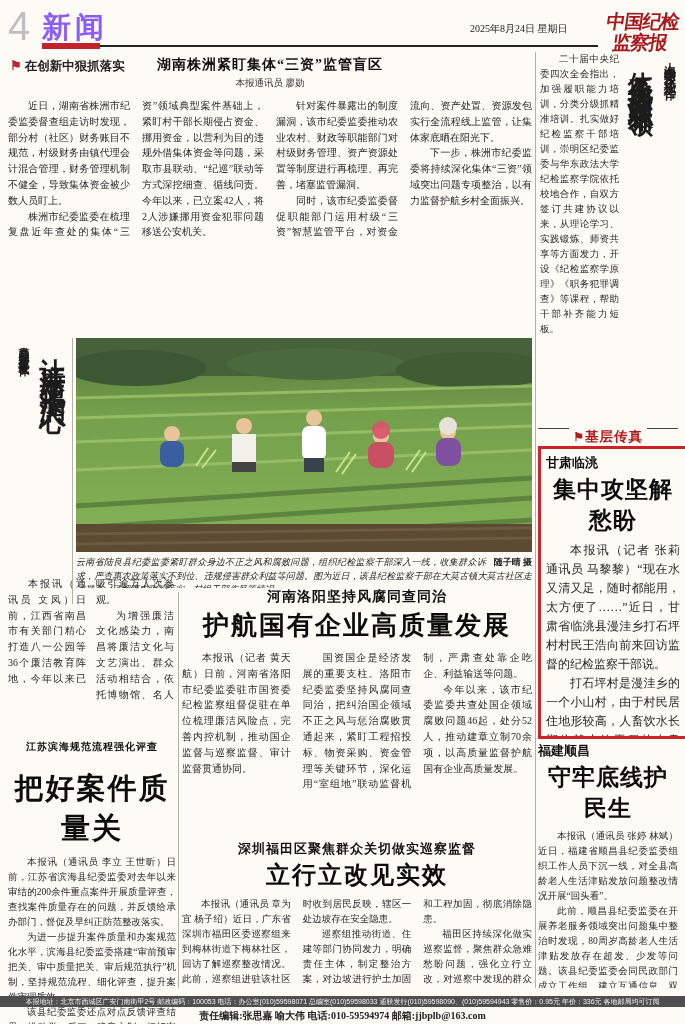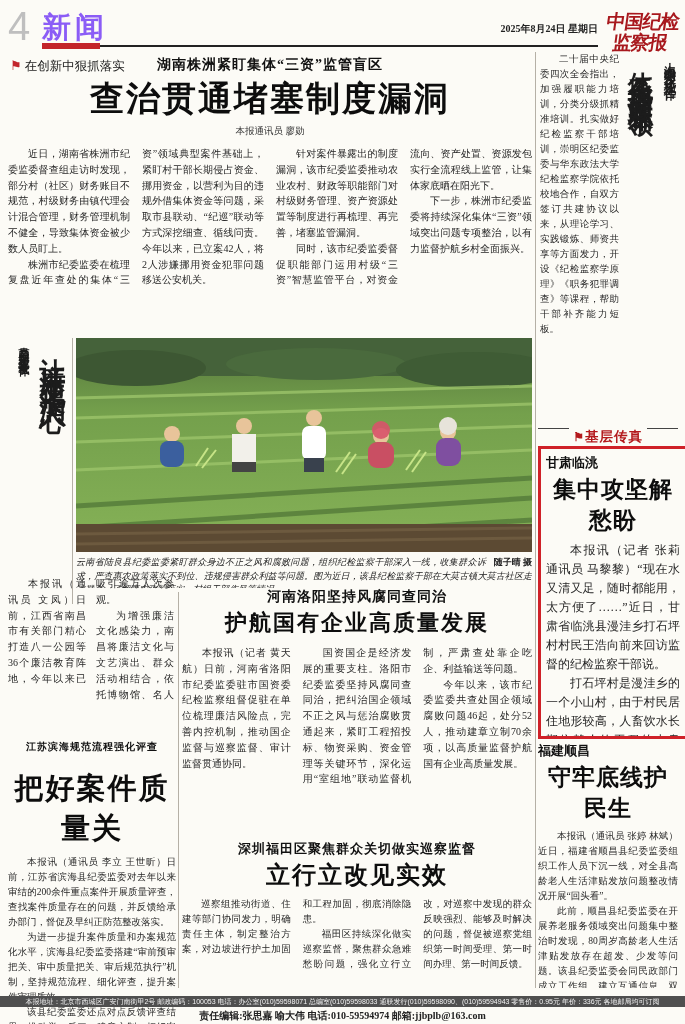--- a/index.html
+++ b/index.html
@@ -7,32 +7,32 @@
   #paper{
     position:relative; width:685px; height:1024px; margin:0 auto;
     background:#fcfbf6; overflow:hidden; color:#1c1c1c;
     font-family:"Liberation Serif","DejaVu Serif",serif;
   }
   
   .pagenum{position:absolute;left:8px;top:4px;font-size:40px;color:#bfbfbf;font-family:"Liberation Sans",sans-serif;}
   .section-title{position:absolute;left:42px;top:8px;font-size:29px;font-weight:bold;letter-spacing:4px;color:#8b5cf6;}
   .header-rule{position:absolute;left:42px;top:45px;width:556px;height:2px;background:#222;}
   .header-rule-red{position:absolute;left:42px;top:43px;width:58px;height:6px;background:#c3242b;}
-  .pub-date{position:absolute;left:470px;top:22px;width:128px;text-align:right;font-size:10px;font-weight:bold;color:#222;}
+  .pub-date{position:absolute;left:470px;top:22px;width:128px;text-align:left;font-size:10px;font-weight:normal;color:#222;}
   .masthead{position:absolute;left:601px;top:12px;width:80px;font-size:19px;line-height:1.1;font-weight:900;color:#a8181d;transform:skewX(-8deg);letter-spacing:-1px;text-align:center;}
   
   .kicker{font-size:14px;font-weight:bold;text-align:center;letter-spacing:1px;color:#111;}
   .headline{font-weight:bold;text-align:center;color:#0d0d0d;letter-spacing:2px;}
   .byline{font-size:9.5px;text-align:center;color:#333;margin-top:3px;}
   .bodytext{font-size:10px;line-height:1.58;text-align:justify;color:#262626;overflow:hidden;}
   .bodytext p{margin:0;text-indent:2em;}
   .vrule{position:absolute;width:1px;background:#b5b0a6;}
   
   .main-story{position:absolute;left:8px;top:52px;width:524px;height:284px;}
-  .badge{position:absolute;left:2px;top:6px;font-size:12.5px;font-weight:normal;color:#222;}
+  .badge{position:absolute;left:2px;top:6px;font-size:12.5px;font-weight:bold;color:#222;}
   .badge .flag{color:#c3242b;font-size:13px;}
   .main-story .kicker{margin-top:4px;}
   .main-story .headline{font-size:34px;margin-top:2px;}
   .main-cols{margin-top:8px;height:188px;column-count:4;column-gap:12px;}
   
   .right-story{position:absolute;left:540px;top:52px;width:138px;height:376px;overflow:hidden;}
   .vh-wrap{float:right;writing-mode:vertical-rl;height:300px;margin-left:5px;margin-bottom:4px;}
   .vh-kicker{font-size:12px;font-weight:bold;letter-spacing:3px;padding-left:4px;}
   .vh-main{font-size:25px;font-weight:bold;letter-spacing:4px;}
   .right-story .bodytext{font-size:9.5px;}
@@ -40,21 +40,21 @@
   .left-story-head{position:absolute;left:8px;top:338px;width:62px;height:266px;writing-mode:vertical-rl;}
   .ls-main{font-size:26px;font-weight:bold;letter-spacing:6px;}
   .ls-kicker{font-size:11px;font-weight:bold;letter-spacing:2px;padding-right:4px;}
   .left-story-body{position:absolute;left:8px;top:576px;width:166px;height:128px;column-count:2;column-gap:10px;font-size:10px;}
   
   .photo{position:absolute;left:76px;top:338px;width:456px;height:214px;background:#6f9c49;}
   .caption{position:absolute;left:76px;top:556px;width:456px;height:32px;font-size:9px;font-style:italic;line-height:1.5;text-align:justify;color:#222;overflow:hidden;}
   .caption .credit{float:right;font-style:normal;font-weight:bold;margin-left:8px;}
   
   .luoyang{position:absolute;left:182px;top:588px;width:350px;height:250px;}
-  .luoyang .headline{font-size:22px;margin-top:2px;}
+  .luoyang .headline{font-size:26px;margin-top:2px;}
   .luoyang-cols{margin-top:7px;height:182px;column-count:3;column-gap:12px;}
   
   .binhai{position:absolute;left:8px;top:740px;width:168px;height:248px;}
   .binhai .kicker{font-size:10px;}
   .binhai .headline{font-size:29px;margin-top:15px;}
   .binhai .bodytext{margin-top:6px;height:190px;font-size:9.5px;}
   
   .futian{position:absolute;left:182px;top:840px;width:350px;height:148px;}
   .futian .kicker{font-size:13px;}
   .futian .headline{font-size:24px;margin-top:1px;}
@@ -83,21 +83,20 @@
   <div class="pagenum">4</div>
   <div class="section-title">新闻</div>
   <div class="header-rule"></div>
   <div class="header-rule-red"></div>
   <div class="pub-date">2025年8月24日  星期日</div>
   <div class="masthead">中国纪检监察报</div>
 
   <div class="main-story">
     <div class="badge"><span class="flag">⚑</span> <span>在创新中狠抓落实</span></div>
     <div class="kicker">湖南株洲紧盯集体“三资”监管盲区</div>
-    <div class="headline">查治贯通堵塞制度漏洞</div>
     <div class="byline">本报通讯员 廖勋</div>
     <div class="main-cols bodytext">
       <p>近日，湖南省株洲市纪委监委督查组走访时发现，部分村（社区）财务账目不规范，村级财务由镇代理会计混合管理，财务管理机制不健全，导致集体资金被少数人员盯上。</p>
       <p>株洲市纪委监委在梳理复盘近年查处的集体“三资”领域典型案件基础上，紧盯村干部长期侵占资金、挪用资金，以营利为目的违规外借集体资金等问题，采取市县联动、“纪巡”联动等方式深挖细查、循线问责。今年以来，已立案42人，将2人涉嫌挪用资金犯罪问题移送公安机关。</p>
       <p>针对案件暴露出的制度漏洞，该市纪委监委推动农业农村、财政等职能部门对村级财务管理、资产资源处置等制度进行再梳理、再完善，堵塞监管漏洞。</p>
       <p>同时，该市纪委监委督促职能部门运用村级“三资”智慧监管平台，对资金流向、资产处置、资源发包实行全流程线上监管，让集体家底晒在阳光下。</p>
       <p>下一步，株洲市纪委监委将持续深化集体“三资”领域突出问题专项整治，以有力监督护航乡村全面振兴。</p>
     </div>
   </div>
 
@@ -205,20 +204,21 @@
       <p>本报讯（通讯员 李立 王世昕）日前，江苏省滨海县纪委监委对去年以来审结的200余件重点案件开展质量评查，查找案件质量存在的问题，并反馈给承办部门，督促及早纠正防范整改落实。</p>
       <p>为进一步提升案件质量和办案规范化水平，滨海县纪委监委搭建“审前预审把关、审中质量把关、审后规范执行”机制，坚持规范流程、细化评查，提升案件审理质效。</p>
       <p>该县纪委监委还点对点反馈评查结果，推动举一反三、建章立制，把好案件质量关。</p>
     </div>
   </div>
 
   <div class="futian">
     <div class="kicker">深圳福田区聚焦群众关切做实巡察监督</div>
     <div class="headline">立行立改见实效</div>
     <div class="futian-cols bodytext">
+      <p>本报讯（通讯员 章为宜 杨子绍）近日，广东省深圳市福田区委巡察组来到梅林街道下梅林社区，回访了解巡察整改情况。此前，巡察组进驻该社区时收到居民反映，辖区一处边坡存在安全隐患。</p>
       <p>巡察组推动街道、住建等部门协同发力，明确责任主体，制定整治方案，对边坡进行护土加固和工程加固，彻底消除隐患。</p>
       <p>福田区持续深化做实巡察监督，聚焦群众急难愁盼问题，强化立行立改，对巡察中发现的群众反映强烈、能够及时解决的问题，督促被巡察党组织第一时间受理、第一时间办理、第一时间反馈。</p>
     </div>
   </div>
 
   <div class="gr-header">
     <div class="line"></div>
     <div class="gr-label"><span class="flag">⚑</span><span>基层传真</span></div>
     <div class="line"></div>
   </div>

